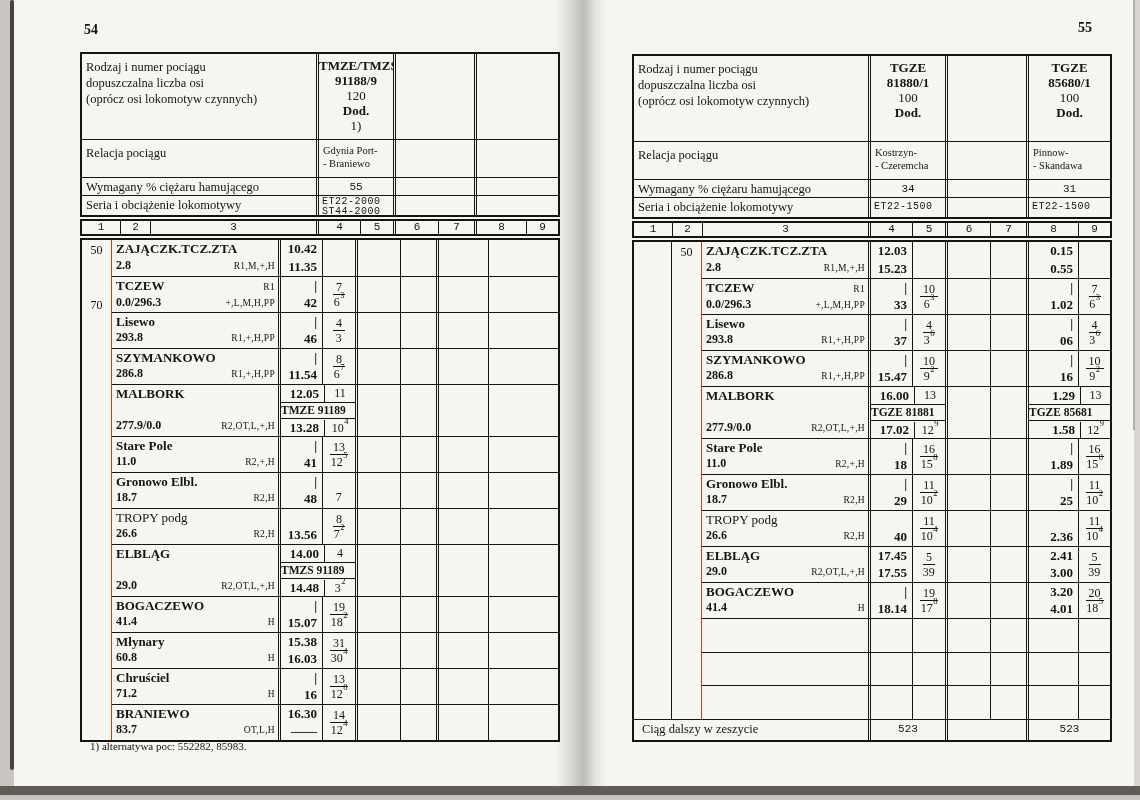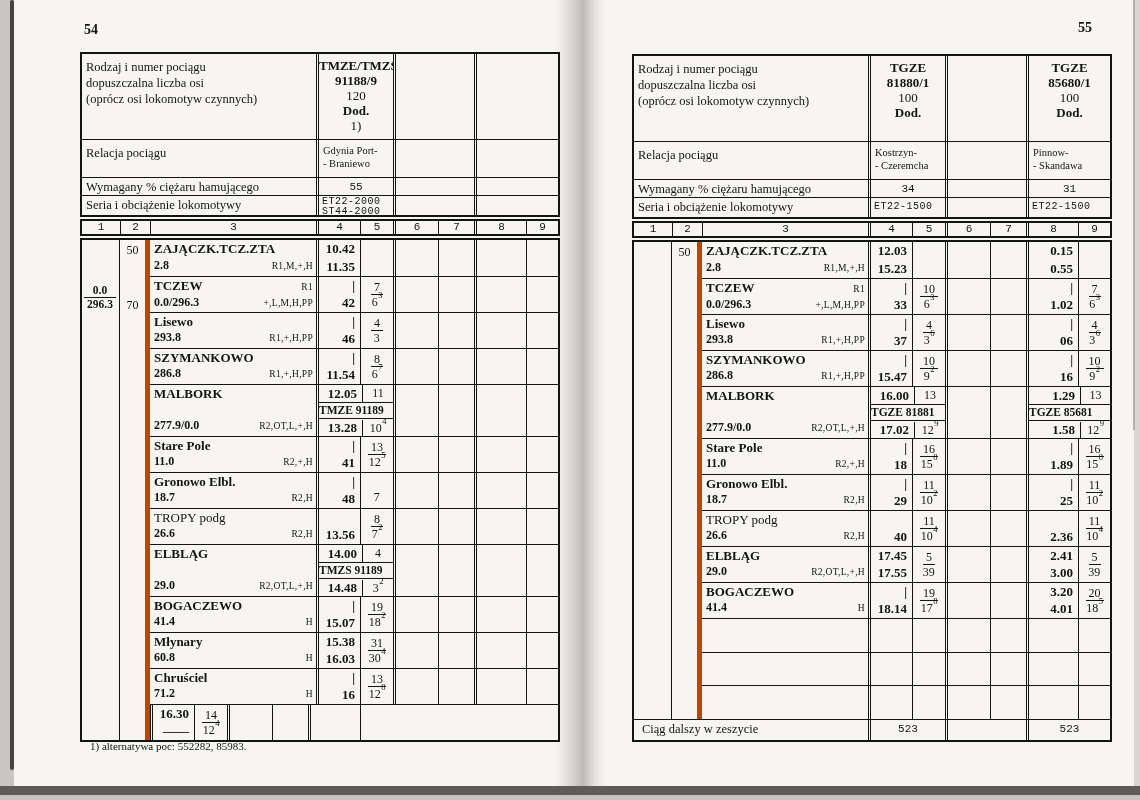--- a/index.html
+++ b/index.html
@@ -47,21 +47,21 @@
   .cn{box-sizing:border-box;text-align:center;font-family:"Liberation Mono","DejaVu Sans Mono",monospace;font-size:11px;line-height:13px;overflow:hidden}
   .w1{flex:0 0 38px}.w2{flex:0 0 30px;border-left:1px solid #15150f}.w3{flex:0 0 166px;border-left:1px solid #15150f}
   .w4{flex:0 0 44px;border-left:3px double #15150f}.w5{flex:0 0 33px;border-left:1px solid #15150f}
   .w6{flex:0 0 45px;border-left:3px double #15150f}.w7{flex:0 0 36px;border-left:1px solid #15150f}
   .w8{flex:0 0 52px;border-left:3px double #15150f}.w9{flex:0 0 32px;border-left:1px solid #15150f}
 
   
   .btable{border:2px solid #15150f;margin-top:2px;box-sizing:border-box;width:480px;display:flex;flex-direction:column}
   .bcols{display:flex}
   .bcol1{flex:0 0 38px;border-right:1px solid #15150f;position:relative;box-sizing:border-box}
-  .bcol2{flex:0 0 30px;border-right:5px solid #c2410c;position:relative;box-sizing:border-box}
+  .bcol2{flex:0 0 30px;border-right:1px solid #c2410c;position:relative;box-sizing:border-box}
   .rows{flex:1;display:flex;flex-direction:column}
   .brow{display:flex;box-sizing:border-box}
   .brow + .brow{border-top:1px solid #15150f}
   .bc{box-sizing:border-box;overflow:hidden}
   .c3{flex:0 0 166px;display:flex;flex-direction:column;justify-content:space-between;padding:1px 3px 2px 4px}
   .c4{flex:0 0 44px;border-left:3px double #15150f;display:flex;flex-direction:column;justify-content:space-between;padding:1px 0}
   .c5{flex:0 0 33px;border-left:1px solid #15150f}
   .c6{flex:0 0 45px;border-left:3px double #15150f}
   .c7{flex:0 0 36px;border-left:1px solid #15150f}
   .c8{flex:0 0 52px;border-left:3px double #15150f;display:flex;flex-direction:column;justify-content:space-between;padding:1px 0}
@@ -168,26 +168,20 @@
     <div class="cn w4">4</div>
     <div class="cn w5">5</div>
     <div class="cn w6">6</div>
     <div class="cn w7">7</div>
     <div class="cn w8">8</div>
     <div class="cn w9">9</div>
   </div>
 
   <div class="btable">
     <div class="bcols">
-      <div class="bcol1">
-        <div class="kmfrac">
-          <span class="kft">0.0</span>
-          <span class="kfb">296.3</span>
-        </div>
-      </div>
       <div class="bcol2">
         <div class="c2v" style="top:3px">50</div>
         <div class="c2v" style="top:58px">70</div>
       </div>
       <div class="rows" id="rows-left">
           <div class="brow" style="height: 36px;">
             <div class="bc c3">
               <div class="sline">
                 <span class="stn b">ZAJĄCZK.TCZ.ZTA</span>
                 <span class="codes"></span>
@@ -489,20 +483,30 @@
                 <span class="ft bar">13</span>
                 <span class="fb"><span>12</span><sup class="sp">8</sup></span>
               </div>
             </div>
             <div class="bc c6"></div>
             <div class="bc c7"></div>
             <div class="bc c8"></div>
             <div class="bc c9"></div>
           </div>
           <div class="brow" style="height: 36px;">
+            <div class="bc c3">
+              <div class="sline">
+                <span class="stn b">BRANIEWO</span>
+                <span class="codes"></span>
+              </div>
+              <div class="sline">
+                <span class="km">83.7</span>
+                <span class="codes">OT,L,H</span>
+              </div>
+            </div>
             <div class="bc c4">
               <div class="tl">16.30</div>
               <div class="tl">——</div>
             </div>
             <div class="bc c5">
               <div class="frac">
                 <span class="ft bar">14</span>
                 <span class="fb"><span>12</span><sup class="sp">4</sup></span>
               </div>
             </div>

